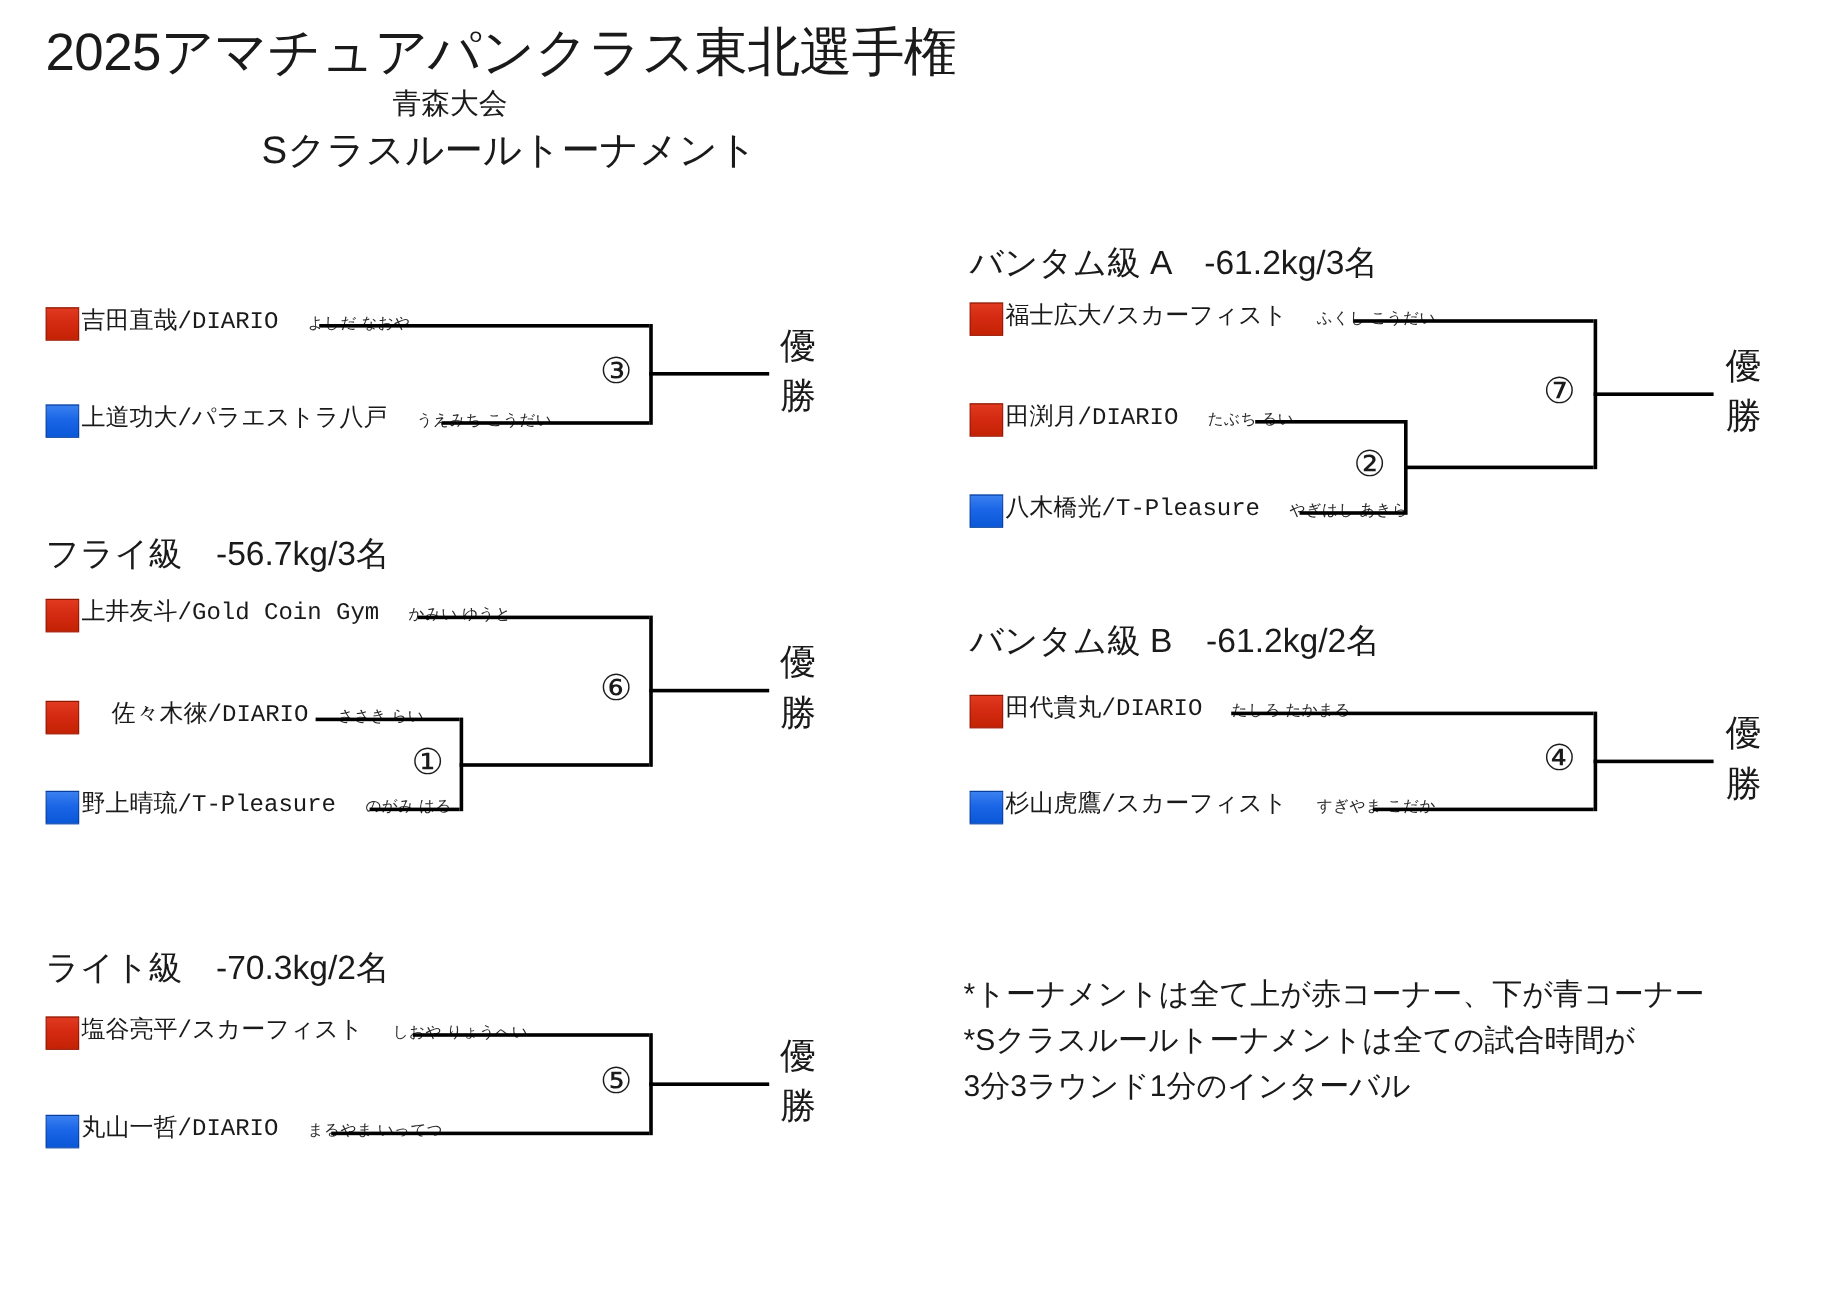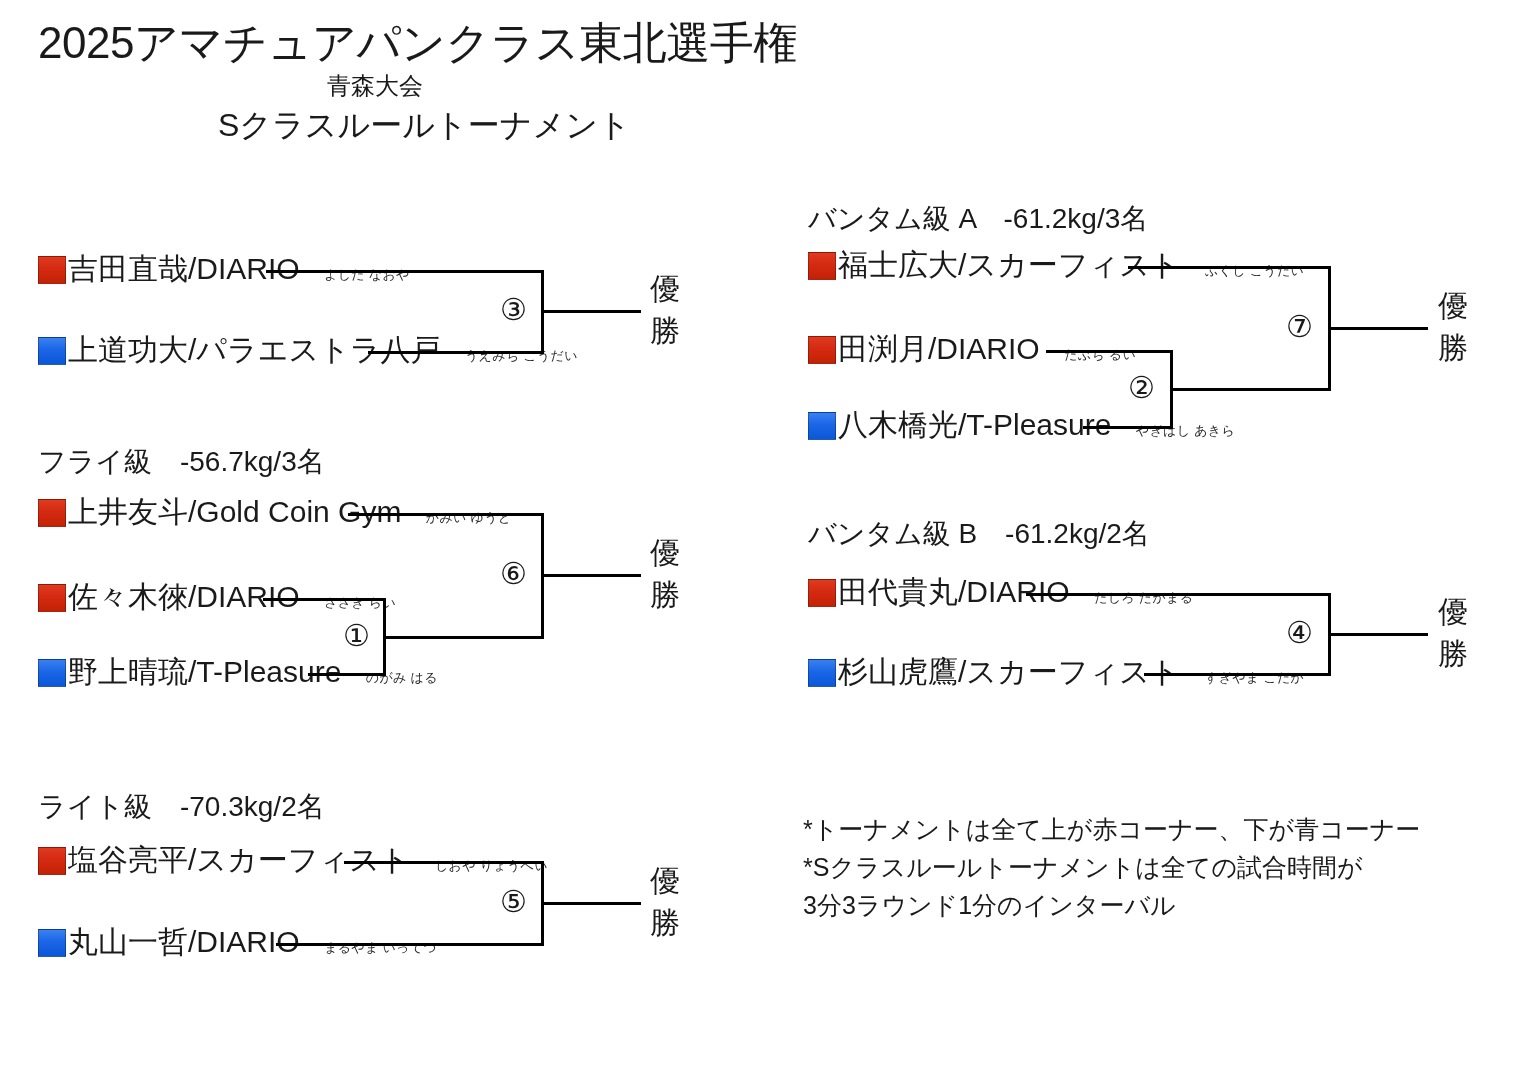--- a/index.html
+++ b/index.html
@@ -74,23 +74,24 @@
     background: linear-gradient(180deg, #e03a20 0%, #d42a12 45%, #c42204 100%);
   }
   .corner-chip.blue {
     background: linear-gradient(180deg, #3a80f0 0%, #1a66e6 45%, #0a57d8 100%);
   }
   .nameblock {
     margin-left: 2px;
     line-height: 1;
   }
   .name-main {
-    font-size: 30px;
+    font-size: 20px;
     line-height: 34px;
     white-space: nowrap;
+    font-family: Liberation Mono, monospace;
   }
   .name-kana {
     font-size: 13px;
     line-height: 16px;
     margin-left: 20px;
     margin-top: 3px;
     white-space: nowrap;
     color: #2a2a2a;
     letter-spacing: 0.3px;
   }
@@ -180,21 +181,21 @@
   <div class="class-heading">フライ級　-56.7kg/3名</div>
 
   <div class="competitor" style="left:0px; top:52px;">
     <span class="corner-chip red"></span>
     <span class="nameblock">
       <span class="name-main">上井友斗/Gold Coin Gym</span>
       <span class="name-kana">かみい ゆうと</span>
     </span>
   </div>
 
-  <div class="competitor" style="left:0px; top:137px;">
+  <div class="competitor" style="left:0px; top:137px;gap:25px;">
     <span class="corner-chip red"></span>
     <span class="nameblock">
       <span class="name-main">佐々木徠/DIARIO</span>
       <span class="name-kana">ささき らい</span>
     </span>
   </div>
 
   <div class="competitor" style="left:0px; top:212px;">
     <span class="corner-chip blue"></span>
     <span class="nameblock">

